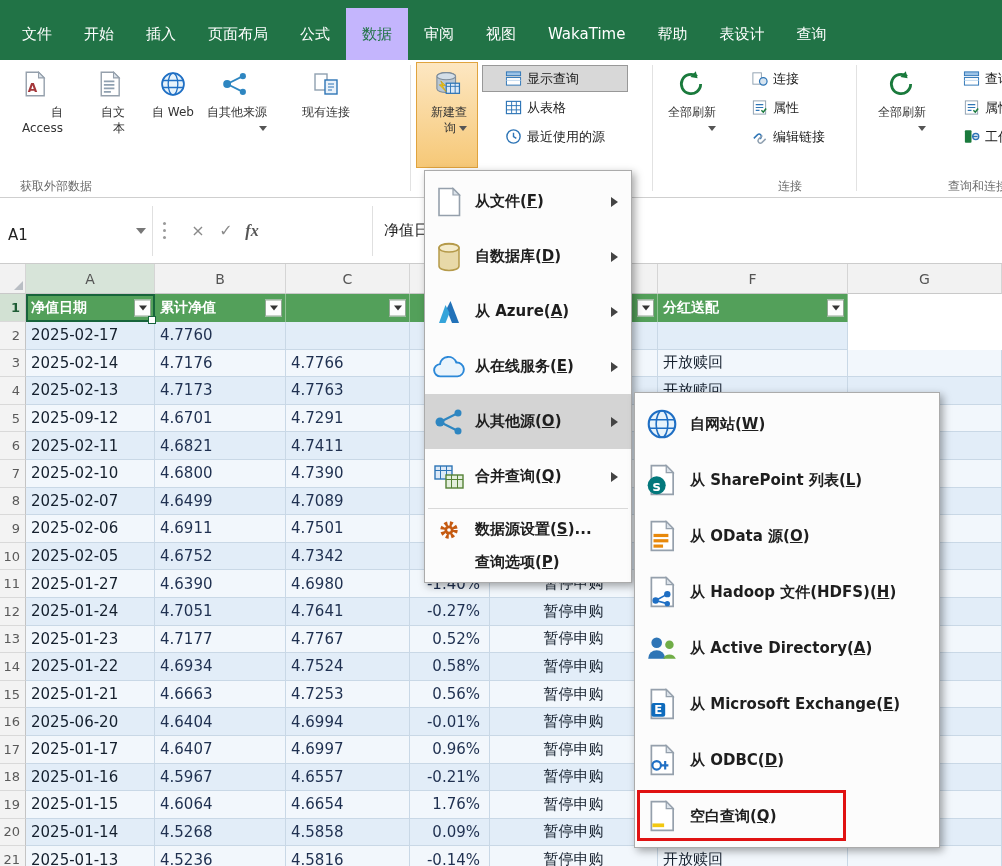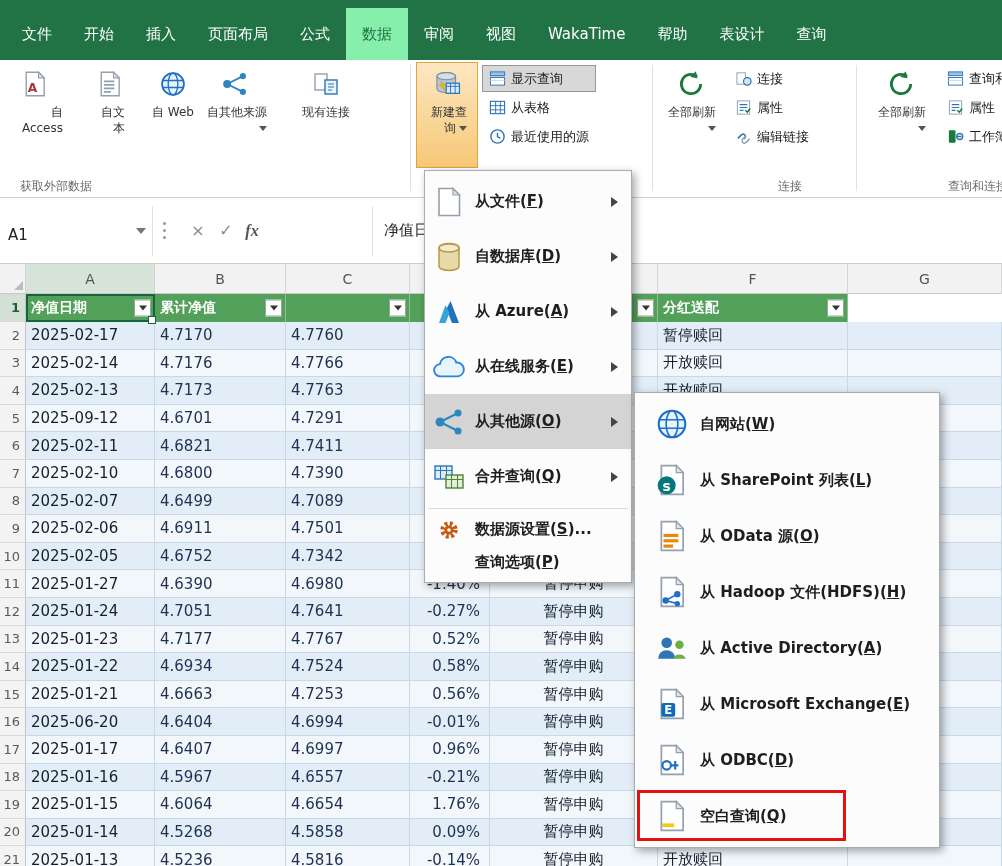--- a/index.html
+++ b/index.html
@@ -4,21 +4,21 @@
 <style>
   html,body{margin:0;padding:0;}
   body{width:1002px;height:866px;overflow:hidden;position:relative;background:#fff;
        font-family:"DejaVu Sans","Liberation Sans",sans-serif;
        --green:#217346;--hdr:#53A05A;--bandA:#E2EDF8;--bandB:#F2F7FC;--red:#E01212;}
 
   
   #tabs{position:absolute;left:0;top:0;width:100%;height:60px;background:var(--green);
         display:flex;align-items:flex-end;padding-left:6px;box-sizing:border-box;}
   .tab{height:52px;display:flex;align-items:center;padding:0 16px;color:#fff;font-size:15px;white-space:nowrap;}
-  .tab.selected{background:#86efac;color:var(--green);}
+  .tab.selected{background:#c4b5fd;color:var(--green);}
 
   
   #ribbon{position:absolute;left:0;top:60px;width:100%;height:138px;background:#FFFFFF;
           border-bottom:1px solid #CFCFCF;box-sizing:border-box;}
   .rdiv{position:absolute;top:5px;height:126px;width:1px;background:#E2E2E2;}
   .grplabel{position:absolute;top:118px;font-size:12px;color:#6A6A6A;white-space:nowrap;}
   #lbl-grp1{left:20px;width:150px;}
   #lbl-grp3{left:710px;width:160px;text-align:center;}
   #lbl-grp4{left:948px;}
   .grp{position:absolute;top:2px;height:114px;display:flex;align-items:flex-start;}
@@ -34,21 +34,21 @@
   #grp1 .bigbtn:nth-child(4){width:66px;margin-left:4px;}
   #grp1 .bigbtn:nth-child(5){width:56px;margin-left:30px;}
   #grp2 .bigbtn{width:62px;margin-left:4px;}
   #grp2 .bigbtn .lbl{width:40px;}
   #grp3 .bigbtn{width:62px;margin-left:8px;}
   #grp3 .bigbtn .lbl,#grp4 .bigbtn .lbl{width:50px;}
   #grp4 .bigbtn{width:62px;margin-left:14px;}
   .stack{display:flex;flex-direction:column;padding-top:3px;margin-left:6px;}
   #grp2 .stack{margin-left:4px;}
   #grp4 .stack{margin-left:8px;}
-  .smallbtn{display:flex;align-items:center;height:25px;padding:0 6px;font-size:13px;color:#222;
+  .smallbtn{display:flex;align-items:center;height:25px;padding:0 22px;font-size:13px;color:#222;
             margin-bottom:2px;border:1px solid transparent;white-space:nowrap;}
   .smallbtn .icon{width:17px;height:17px;margin-right:5px;flex:none;}
   .smallbtn.selected{background:#D8D8D8;border:1px solid #989898;}
   .dcaret{display:inline-block;width:0;height:0;border:4px solid transparent;border-top:5px solid #555;
           margin-left:3px;position:relative;top:3px;}
   .icon svg{display:block;width:100%;height:100%;}
 
   
   #fbar{position:absolute;left:0;top:198px;width:100%;height:66px;background:#fff;
         border-bottom:1px solid #CCC;box-sizing:border-box;}
@@ -102,21 +102,21 @@
   .mitem .icon{width:32px;height:32px;margin-right:10px;flex:none;}
   .mitem.hl{background:#D4D4D4;}
   .mlbl{font-size:15px;font-weight:600;color:#1E1E1E;white-space:nowrap;}
   .mlbl u,.slbl u{text-decoration:underline;}
   .arr{position:absolute;right:8px;width:0;height:0;border:5px solid transparent;border-left:7px solid #444;}
   .msep{height:1px;background:#D9D9D9;margin:4px 3px;}
   .mitem.small{height:33px;}
   .mitem.small .icon{width:22px;height:22px;margin-left:5px;margin-right:15px;}
   #submenu{position:absolute;left:634px;top:392px;width:306px;background:#FCFCFC;border:1px solid #ABABAB;
         box-shadow:3px 3px 8px rgba(0,0,0,.35);z-index:60;padding:3px 0;box-sizing:border-box;}
-  .sitem{height:56px;display:flex;align-items:center;padding:0 20px;}
+  .sitem{height:56px;display:flex;align-items:center;padding:0 10px;}
   .sitem .icon{width: 34px;height:34px;margin-right:11px;flex:none;}
   .slbl{font-size:15px;font-weight:600;color:#1E1E1E;white-space:nowrap;}
   #redbox{position:absolute;left:637px;top:790px;width:209px;height:51px;border:3px solid var(--red);
         z-index:100;box-sizing:border-box;pointer-events:none;}
 </style>
 </head>
 <body style="--green: #217346; --hdr: #53A05A; --bandA: #E2EDF8; --red: #E01212;">
 
 <div id="tabs">
     <div class="tab">文件</div>
@@ -389,21 +389,20 @@
         <span>分红送配</span>
         <span class="flt">
           <span class="fcaret"></span>
         </span>
       </div>
     </div>
   <div id="rows">
       <div class="grow drow even">
         <div class="rh">2</div>
         <div class="td date">2025-02-17</div>
-        <div class="td num">4.7170</div>
         <div class="td num">4.7760</div>
         <div class="td pct"></div>
         <div class="td ctr"></div>
         <div class="td stat">暂停赎回</div>
         <div class="td div"></div>
       </div>
       <div class="grow drow odd">
         <div class="rh">3</div>
         <div class="td date">2025-02-14</div>
         <div class="td num">4.7176</div>

